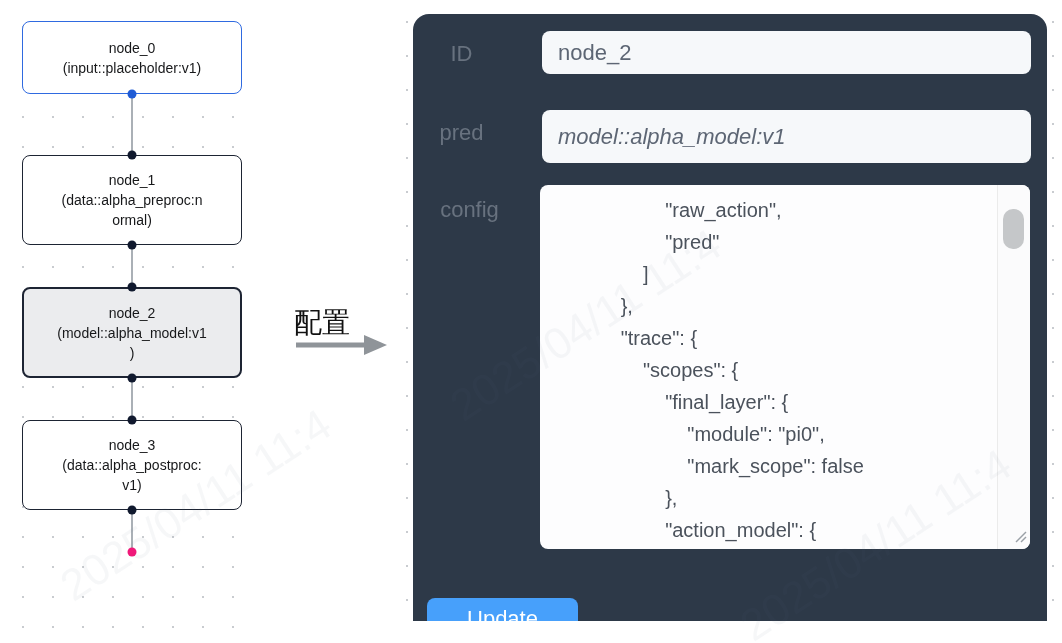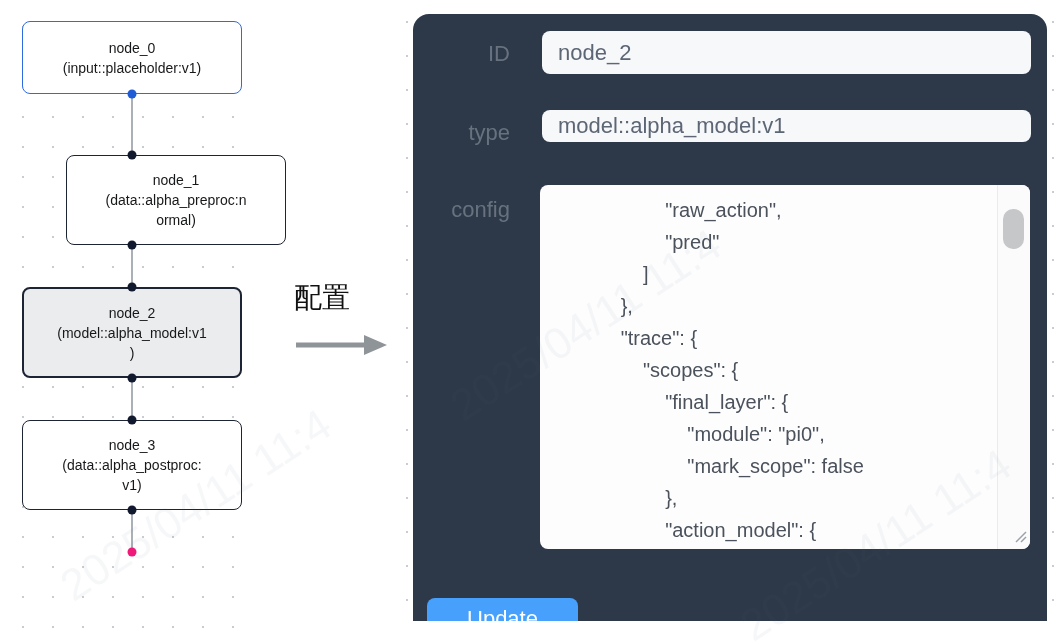--- a/index.html
+++ b/index.html
@@ -46,21 +46,21 @@
     display: flex; align-items: center; justify-content: center;
   }
   .node-label {
     font-size: 14px;
     line-height: 20px;
     color: #17181a;
     text-align: center;
     white-space: pre-line;
   }
   .n0 { top: 21px;  height: 73px; border-color: #2f6ae0; }
-  .n1 { top: 155px; height: 90px; margin-left: 44px; }
+  .n1 { top: 155px; height: 90px; }
   .n2 { top: 287px; height: 91px; border-width: 2px; background: #ebecee; }
   .n3 { top: 420px; height: 90px; justify-content: center; }
   .n4 { top: 552px; height: 68px; border-color: #ee2f7c; }
   .edge {
     position: absolute; left: 131px; width: 1.5px;
     background: #aab0b6;
   }
   .e0 { top: 94px;  height: 61px; }
   .e1 { top: 245px; height: 42px; }
   .e2 { top: 378px; height: 42px; }
@@ -69,53 +69,53 @@
     position: absolute; width: 9px; height: 9px;
     border-radius: 50%;
     background: #10192e;
     transform: translate(-50%, -50%);
     left: 132px;
   }
   .handle.blue { background: #1f5bd5; }
   .handle.pink { background: #f01879; }
   
   .transition-label {
-    position: absolute; left: 294px; top: 279px;
+    position: absolute; left: 294px; top: 304px;
     font-size: 28px; color: #111111;
   }
   .transition-arrow { position: absolute; left: 294px; top: 334px; }
   
   .panel {
     position: absolute; left: 413px; top: 14px;
     width: 634px; height: 607px;
     background: #2d3948;
     border-radius: 16px 16px 0 0;
     overflow: hidden;
   }
   .panel-label {
     position: absolute; left: 0; width: 97px;
-    text-align: right;
+    text-align: center;
     font-size: 22px;
     color: #68727f;
   }
   .lbl-id { top: 27px; }
   .lbl-type { top: 106px; }
   .lbl-config { top: 183px; padding-left: 16px; }
   .panel-input {
     position: absolute; left: 129px; width: 489px; height: 43px;
     background: #f6f8fa;
     border: none; outline: none;
     border-radius: 8px;
     padding: 0 16px;
     font-family: "Liberation Sans", sans-serif;
     font-size: 22px;
     color: #5d6674;
   }
   .in-id { top: 17px; }
-  .in-type { top: 96px; height: 32px; }
+  .in-type { top: 96px; height: 53px; font-style: italic; }
   .config-box {
     position: absolute; left: 127px; top: 171px;
     width: 490px; height: 364px;
     background: #fdfdfe;
     border-radius: 8px;
     overflow: hidden;
   }
   .config-text {
     position: absolute; left: 0; top: 0; right: 34px; bottom: 0;
     padding: 9px 0 0 14px;
@@ -198,21 +198,21 @@
     <polygon points="70,1 93,11 70,21" fill="#8f9499"></polygon>
   </svg>
 </div>
 
 <div class="canvas canvas-right"></div>
 
 <div class="panel">
   <div class="panel-label lbl-id">ID</div>
   <input class="panel-input in-id" value="node_2" style="">
 
-  <div class="panel-label lbl-type">type</div>
+  <div class="panel-label lbl-type">pred</div>
   <input class="panel-input in-type" value="model::alpha_model:v1" style="">
 
   <div class="panel-label lbl-config">config</div>
   <div class="config-box">
     <div class="config-text">                    "raw_action",
                     "pred"
                 ]
             },
             "trace": {
                 "scopes": {

